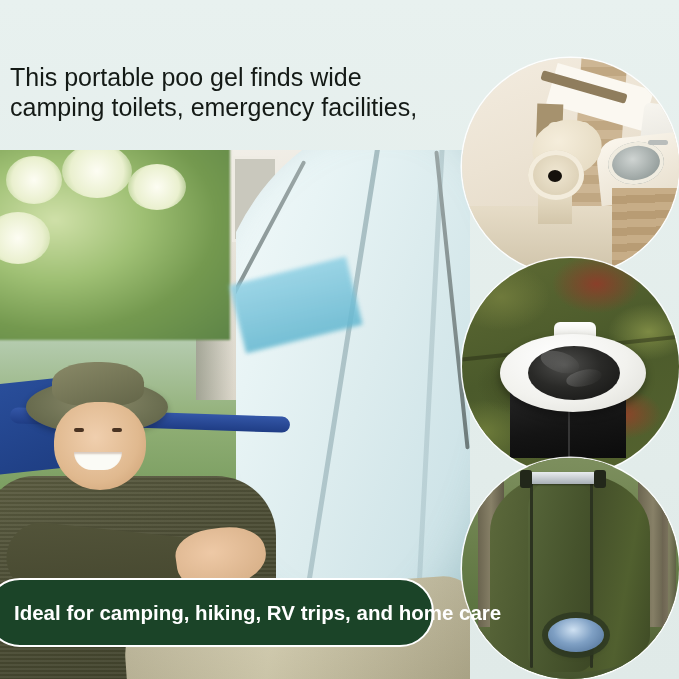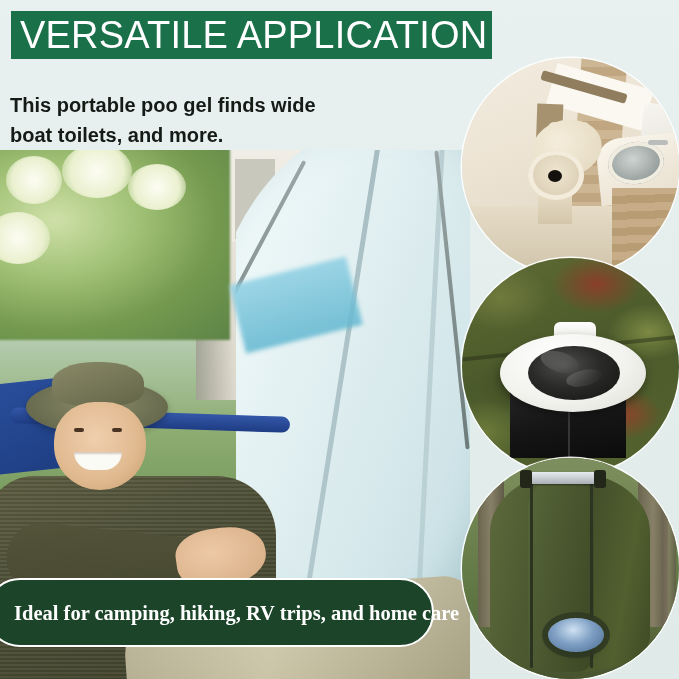--- a/index.html
+++ b/index.html
@@ -204,44 +204,43 @@
     letter-spacing:.2px;
     font-weight:400;
     white-space:nowrap;
   }
 
   
   .desc{
     position:absolute; left:10px; top:62px; width:452px;
     z-index:30;
     color:#141a16;
-    font-size:20px;
+    font-size:25px;
     line-height:30px;
-    font-weight:700;
-    margin-top:28px;
+    font-weight:400;
   }
   .desc p{ white-space:nowrap; }
 
   
   .bottom-banner{
     position:absolute; left:-14px; top:578px; width:448px; height:69px;
     background:#1b4428;
     border:2.5px solid #ffffff;
     border-radius:34px;
     z-index:40;
     display:flex; align-items:center;
     padding-left:26px; padding-right:16px;
   }
   .bottom-banner .bb-text{
     color:#ffffff;
     font-size:20.5px;
     line-height:26px;
     font-weight:700;
   }
-  .bottom-banner .bb-text span{ display:block; white-space:nowrap;font-family:Liberation Serif, serif; }
+  .bottom-banner .bb-text span{ display:block; white-space:nowrap; }
 
   
   .circ{
     position:absolute; border-radius:50%; overflow:hidden;
     z-index:20;
     box-shadow:0 0 0 1.5px rgba(255,255,255,.9);
   }
   .circ-1{ left:462px; top:58px;  width:217px; height:217px; }
   .circ-2{ left:462px; top:258px; width:217px; height:217px; }
   .circ-3{ left:462px; top:458px; width:217px; height:221px; }
@@ -522,27 +521,24 @@
     <div class="pt-body"></div>
     <div class="pt-panel"></div>
     <div class="pt-zip" style="left:68px; top:22px; height:188px;"></div>
     <div class="pt-zip" style="left:128px; top:22px; height:188px;"></div>
     <div class="pt-frame"></div>
     <div class="pt-clip" style="left:58px;"></div>
     <div class="pt-clip" style="left:132px;"></div>
     <div class="pt-basin"></div>
   </div>
 
-  <div class="title-banner">
-    <div class="title-text">VERSATILE APPLICATION</div>
-  </div>
 
   <div class="desc">
     <p>This portable poo gel finds wide</p>
-    <p>boat toilets, and more.</p>
+    <p>camping toilets, emergency facilities,</p>
   </div>
 
   <div class="bottom-banner">
     <div class="bb-text">
       <span>Ideal for camping, hiking, RV trips, and home care</span>
     </div>
   </div>
 
 </div>
 

